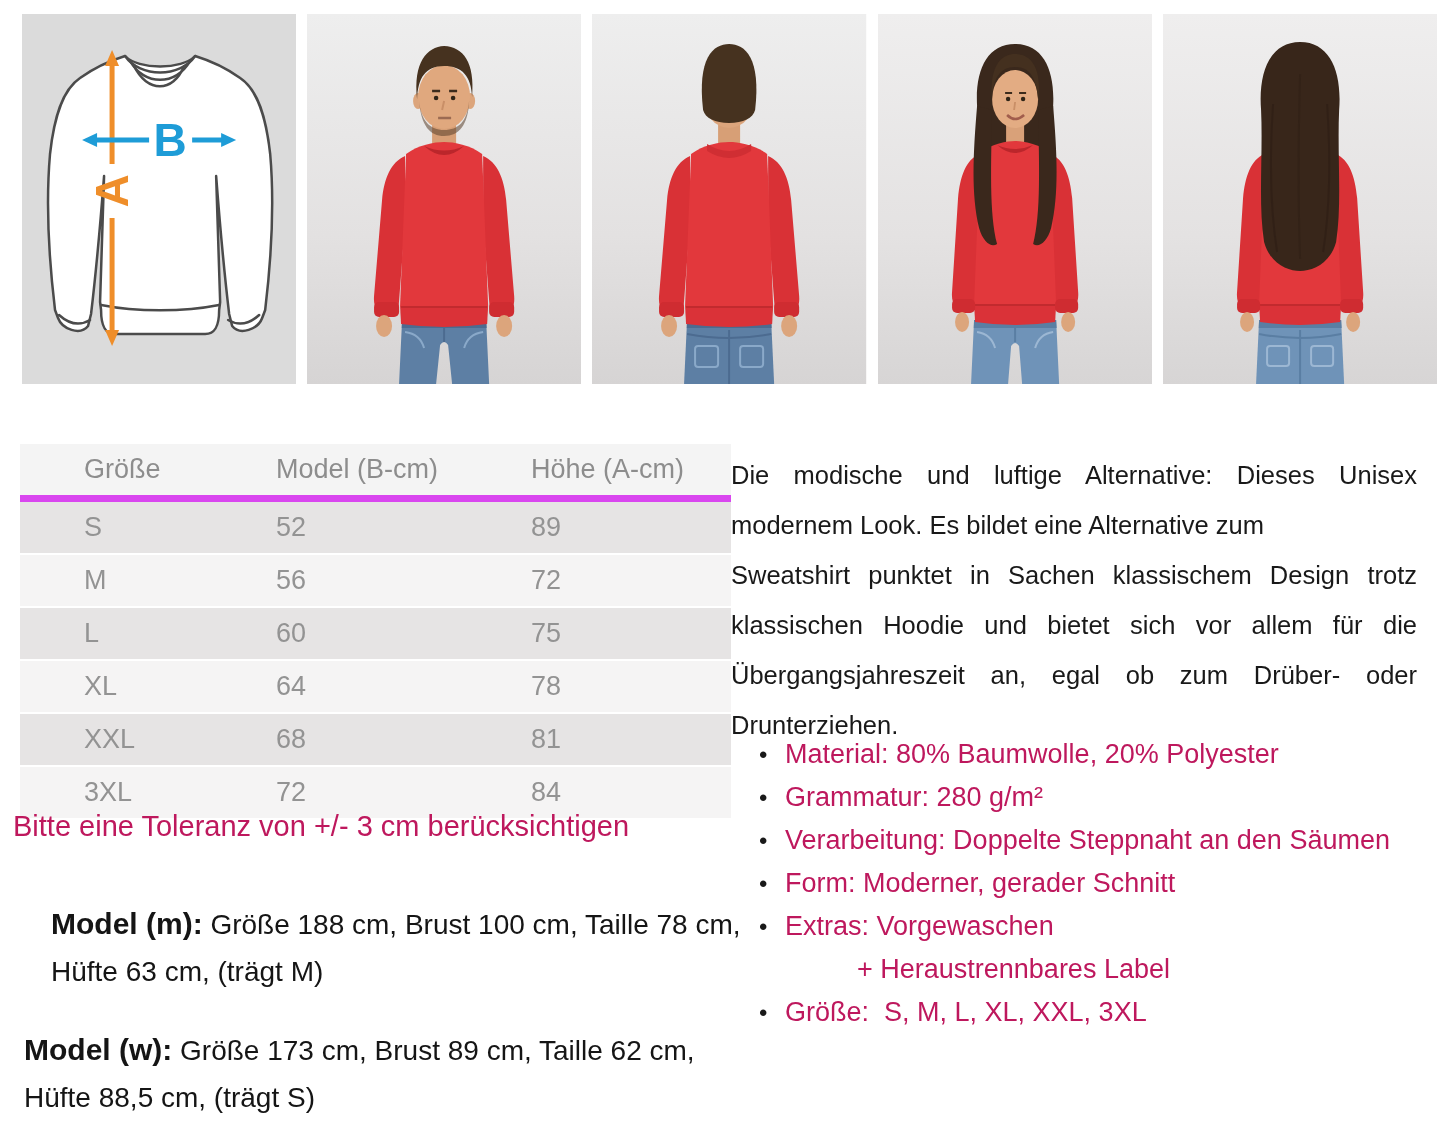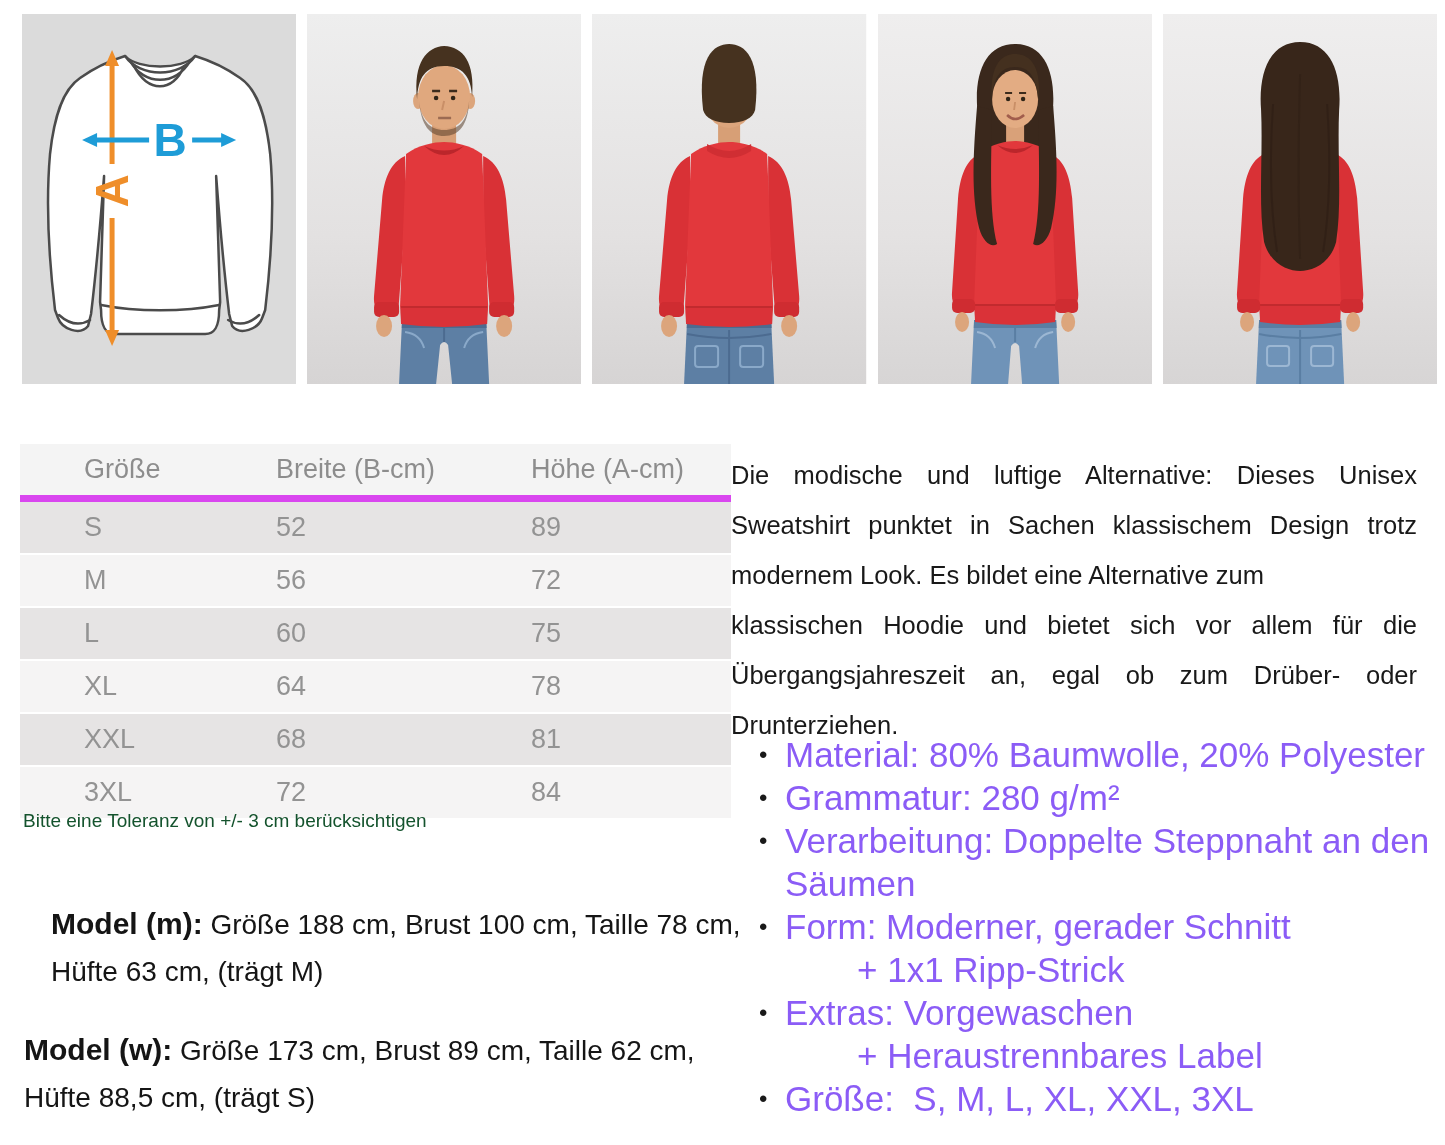--- a/index.html
+++ b/index.html
@@ -18,37 +18,37 @@
               font-size:27px;}
   .size-table th{font-weight:normal;text-align:left;color:#8d8d8d;
                  background:#f4f4f4;height:49px;border-bottom:7px solid #d946ef;
                  vertical-align:middle;}
   .size-table td{color:#939393;height:49px;border-bottom:2px solid #fff;
                  vertical-align:middle;}
   .size-table tbody tr:nth-child(odd) td{background:#e6e4e4;}
   .size-table tbody tr:nth-child(even) td{background:#f5f4f4;}
   .size-table th:first-child,.size-table td:first-child{padding-left:64px;}
 
-  .tolerance{position:absolute;left:23px;top:810px;font-size:19px;color:#14532d;}
+  .tolerance{position:absolute;left:13px;top:810px;font-size:29px;color:#be185d;}
 
   .model-block{position:absolute;left:24px;width:710px;font-size:28px;
                line-height:47px;color:#151515;}
   #model-m{top:900px;margin-left:27px;}
   #model-w{top:1026px;}
   .model-label{font-weight:bold;font-size:30px;}
   .model-line{white-space:nowrap;}
 
   
   .description{position:absolute;left:731px;top:450px;width:686px;
                font-size:25.5px;line-height:50px;color:#191919;}
   .desc-line{height:50px;white-space:nowrap;}
   .desc-line.justify{white-space:normal;text-align:justify;text-align-last:justify;}
 
   .features{position:absolute;left:755px;top:733px;width:690px;
-            font-size:35px;color:#8b5cf6;}
+            font-size:27px;color:#be185d;}
   .feature-line{position:relative;min-height:43px;line-height:43px;
                 padding-left:30px;white-space:pre-wrap;}
   .feature-line.bulleted::before{content:"\2022";position:absolute;left:4px;top:0;
                 font-size:24px;line-height:43px;color:#191919;}
   .feature-line.cont{padding-left:102px;}
 </style>
 </head>
 <body>
 
 <div class="page">
@@ -257,21 +257,21 @@
 
   <table class="size-table">
     <colgroup>
         <col style="width:255px">
         <col style="width:255px">
         <col style="width:201px">
       </colgroup>
     <thead>
       <tr>
           <th>Größe</th>
-          <th>Breite (B-cm)</th>
+          <th>Model (B-cm)</th>
           <th>Höhe (A-cm)</th>
         </tr>
     </thead>
     <tbody>
         <tr>
           <td>S</td>
           <td>52</td>
           <td>89</td>
         </tr>
         <tr>
@@ -309,30 +309,29 @@
     <div class="model-line">Hüfte 63 cm, (trägt M)</div>
   </div>
 
   <div class="model-block" id="model-w">
     <div class="model-line"><span class="model-label">Model (w):</span><span> Größe 173 cm, Brust 89 cm, Taille 62 cm,</span></div>
     <div class="model-line">Hüfte 88,5 cm, (trägt S)</div>
   </div>
 
   <div class="description">
       <div class="desc-line justify">Die modische und luftige Alternative: Dieses Unisex</div>
+      <div class="desc-line">modernem Look. Es bildet eine Alternative zum</div>
       <div class="desc-line justify">Sweatshirt punktet in Sachen klassischem Design trotz</div>
-      <div class="desc-line">modernem Look. Es bildet eine Alternative zum</div>
       <div class="desc-line justify">klassischen Hoodie und bietet sich vor allem für die</div>
       <div class="desc-line justify">Übergangsjahreszeit an, egal ob zum Drüber- oder</div>
       <div class="desc-line">Drunterziehen.</div>
     </div>
   <div class="features">
       <div class="feature-line bulleted">Material: 80% Baumwolle, 20% Polyester</div>
       <div class="feature-line bulleted">Grammatur: 280 g/m²</div>
       <div class="feature-line bulleted">Verarbeitung: Doppelte Steppnaht an den Säumen</div>
       <div class="feature-line bulleted">Form: Moderner, gerader Schnitt</div>
-      <div class="feature-line cont">+ 1x1 Ripp-Strick</div>
       <div class="feature-line bulleted">Extras: Vorgewaschen</div>
       <div class="feature-line cont">+ Heraustrennbares Label</div>
       <div class="feature-line bulleted">Größe:  S, M, L, XL, XXL, 3XL</div>
     </div>
 
 </div>
 
 </body></html>

